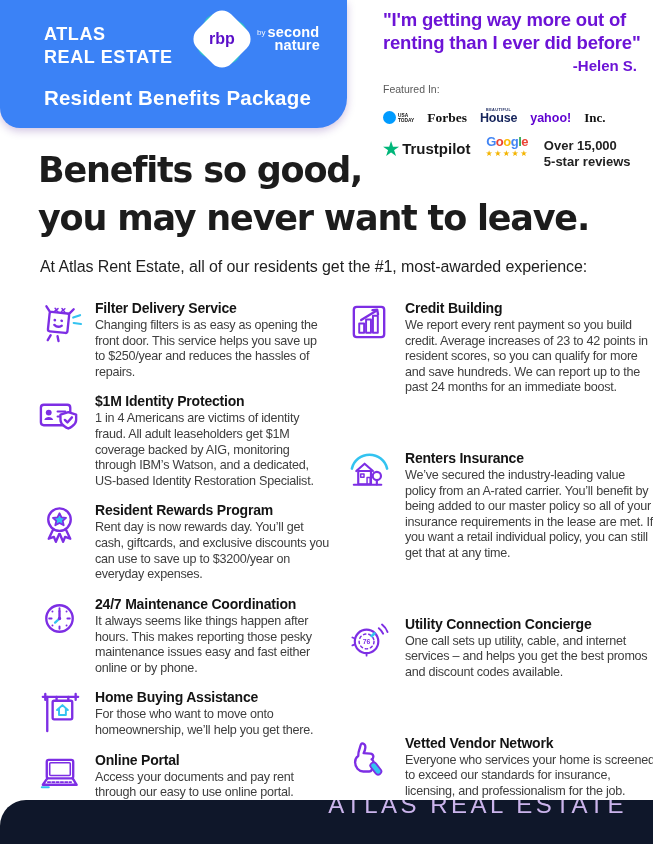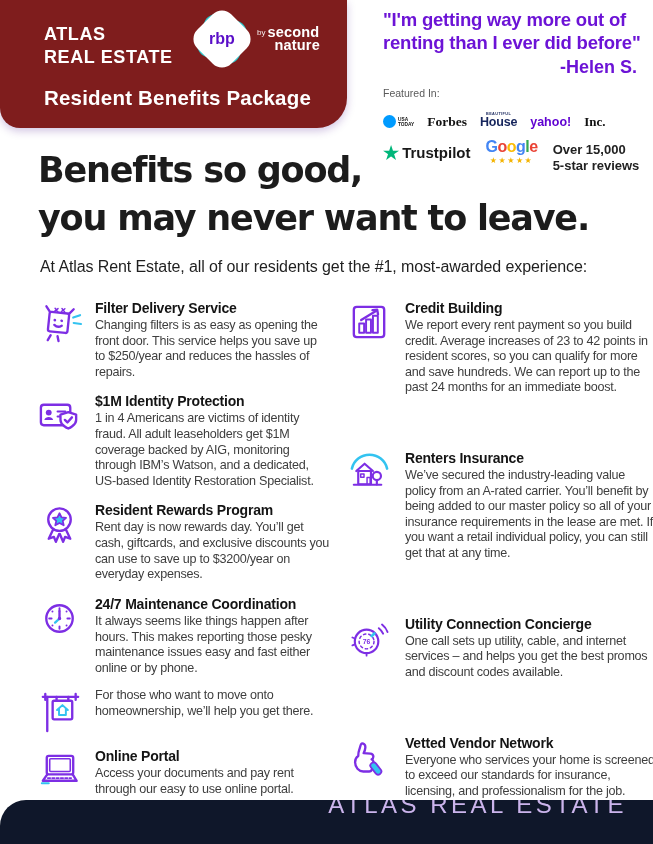--- a/index.html
+++ b/index.html
@@ -1,53 +1,53 @@
 <!DOCTYPE html>
 <html><head>
 <meta charset="utf-8">
 <style>
   html,body{margin:0;padding:0;background:#fff;}
   .page{position:relative;width:653px;height:844px;background:#ffffff;overflow:hidden;
         font-family:"Liberation Sans",sans-serif;color:#1d1d1d;}
 
   
-  .header-block{position:absolute;top:0;left:0;width:347px;height:128px;background:#7f1d1d;
+  .header-block{position:absolute;top:0;left:0;width:347px;height:128px;background:#3b82f6;
                 border-radius:0 0 30px 20px;box-shadow:0 3px 8px rgba(70,20,140,.25);}
   .brand{position:absolute;left:44px;top:23px;color:#fff;font-weight:700;font-size:18px;
          line-height:1.25;letter-spacing:.6px;}
   .rbp-logo{position:absolute;left:194px;top:11px;width:56px;height:56px;}
   .rbp-teal{position:absolute;inset:6px;background:#2EC4C9;border-radius:12px;transform:rotate(18deg);}
   .rbp-white{position:absolute;inset:4px;background:#fff;border-radius:13px;transform:rotate(45deg);
              display:flex;align-items:center;justify-content:center;}
   .rbp-white span{transform:rotate(-45deg);color:#5A0FC8;font-weight:700;font-size:16px;}
   .sn-wrap{position:absolute;left:257px;top:26px;color:#fff;display:flex;gap:2px;}
   .by{font-size:8px;margin-top:2px;opacity:.92;}
   .sn{font-weight:700;font-size:14.5px;line-height:.92;letter-spacing:.2px;}
   .sn .n2{margin-left:7px;}
   .pkg-title{position:absolute;left:44px;top:86px;color:#fff;font-weight:700;font-size:20.5px;letter-spacing:.2px;}
 
   
   .testimonial{position:absolute;left:383px;top:9px;width:264px;}
   .quote{color:#6C13D6;font-weight:700;font-size:18.5px;line-height:1.24;letter-spacing:-.2px;}
-  .attribution{text-align:right;color:#6C13D6;font-weight:700;font-size:18px;margin-top:2px;padding-right:10px;}
+  .attribution{text-align:right;color:#6C13D6;font-weight:700;font-size:15px;margin-top:2px;padding-right:10px;}
   .featured-label{margin-top:9px;color:#5a5a5a;font-size:10.5px;}
   .logo-row{display:flex;align-items:center;gap:13px;margin-top:15px;}
   .usa{display:flex;align-items:center;gap:2px;}
   .usa-circle{width:13px;height:13px;border-radius:50%;background:#009BFF;}
   .usa-text{font-size:4.8px;font-weight:700;line-height:1.05;color:#111;}
   .forbes{font-family:"Liberation Serif",serif;font-weight:700;font-size:13.5px;color:#111;}
   .house{position:relative;color:#16255C;font-weight:700;font-size:12.5px;letter-spacing:-.2px;}
   .house-top{position:absolute;top:-2.5px;left:50%;transform:translateX(-50%);font-size:3.8px;letter-spacing:.4px;}
   .yahoo{color:#5F01D1;font-weight:700;font-size:12.5px;}
   .inc{font-family:"Liberation Serif",serif;font-weight:700;font-size:13px;color:#111;}
   .trust-row{display:flex;align-items:flex-start;gap:15px;margin-top:9px;}
   .trustpilot{display:flex;align-items:center;gap:3px;font-weight:700;font-size:15px;color:#191919;margin-top:5px;}
   .tp-star{color:#00B67A;font-size:18px;line-height:1;}
   .google{display:flex;flex-direction:column;align-items:center;}
-  .google-word{font-size:16px;font-weight:700;letter-spacing:-.5px;line-height:1;}
+  .google-word{font-size:13px;font-weight:700;letter-spacing:-.5px;line-height:1;}
   .g-blue{color:#4285F4;} .g-red{color:#EA4335;} .g-yellow{color:#FBBC05;} .g-green{color:#34A853;}
   .google-stars{color:#F4B400;font-size:8px;letter-spacing:1.5px;margin-top:1px;}
   .reviews{font-weight:700;font-size:13px;color:#222;line-height:1.22;margin-top:3px;}
 
   
   .hero-headline{position:absolute;left:38px;top:147px;font-family:"DejaVu Sans",sans-serif;
                  font-weight:700;font-size:35px;line-height:1.36;color:#1c1c1c;letter-spacing:-1.2px;}
   .hero-sub{position:absolute;left:40px;top:258px;font-size:16px;color:#1f1f1f;letter-spacing:-.1px;}
 
   
@@ -229,20 +229,21 @@
           <svg class="bicon" width="47" height="47" viewBox="0 0 48 48" fill="none" stroke="#7D2EE4" stroke-width="2.4" stroke-linecap="round" stroke-linejoin="round">
             <path d="M7 9 h36"></path>
             <path d="M9.5 6 v6 M40.5 6 v6"></path>
             <path d="M11.5 9 v35"></path>
             <path d="M21 9 v4 M33 9 v4"></path>
             <rect x="17" y="13" width="20" height="19" rx="1.5"></rect>
             <path d="M21.5 22.5 l5.5-5 5.5 5 M23.5 21 v6.5 h7 v-6.5" stroke="#33C3F0" stroke-width="2"></path>
           </svg>
         </div>
         <div class="item-text">
+          <h3>Home Buying Assistance</h3>
           <p>For those who want to move onto homeownership, we’ll help you get there.</p>
         </div>
       </div>
 
       <div class="item">
         <div class="icon-box">
           <svg class="bicon" width="47" height="47" viewBox="0 0 48 48" fill="none" stroke="#7D2EE4" stroke-width="2.4" stroke-linecap="round" stroke-linejoin="round">
             <rect x="11" y="9" width="27" height="19" rx="2"></rect>
             <rect x="14" y="12" width="21" height="13" rx="1" stroke-width="1.6"></rect>
             <path d="M7 34.5 l4.5-6.5 M41.5 34.5 L37.5 28 M7 34.5 h34.5"></path>

